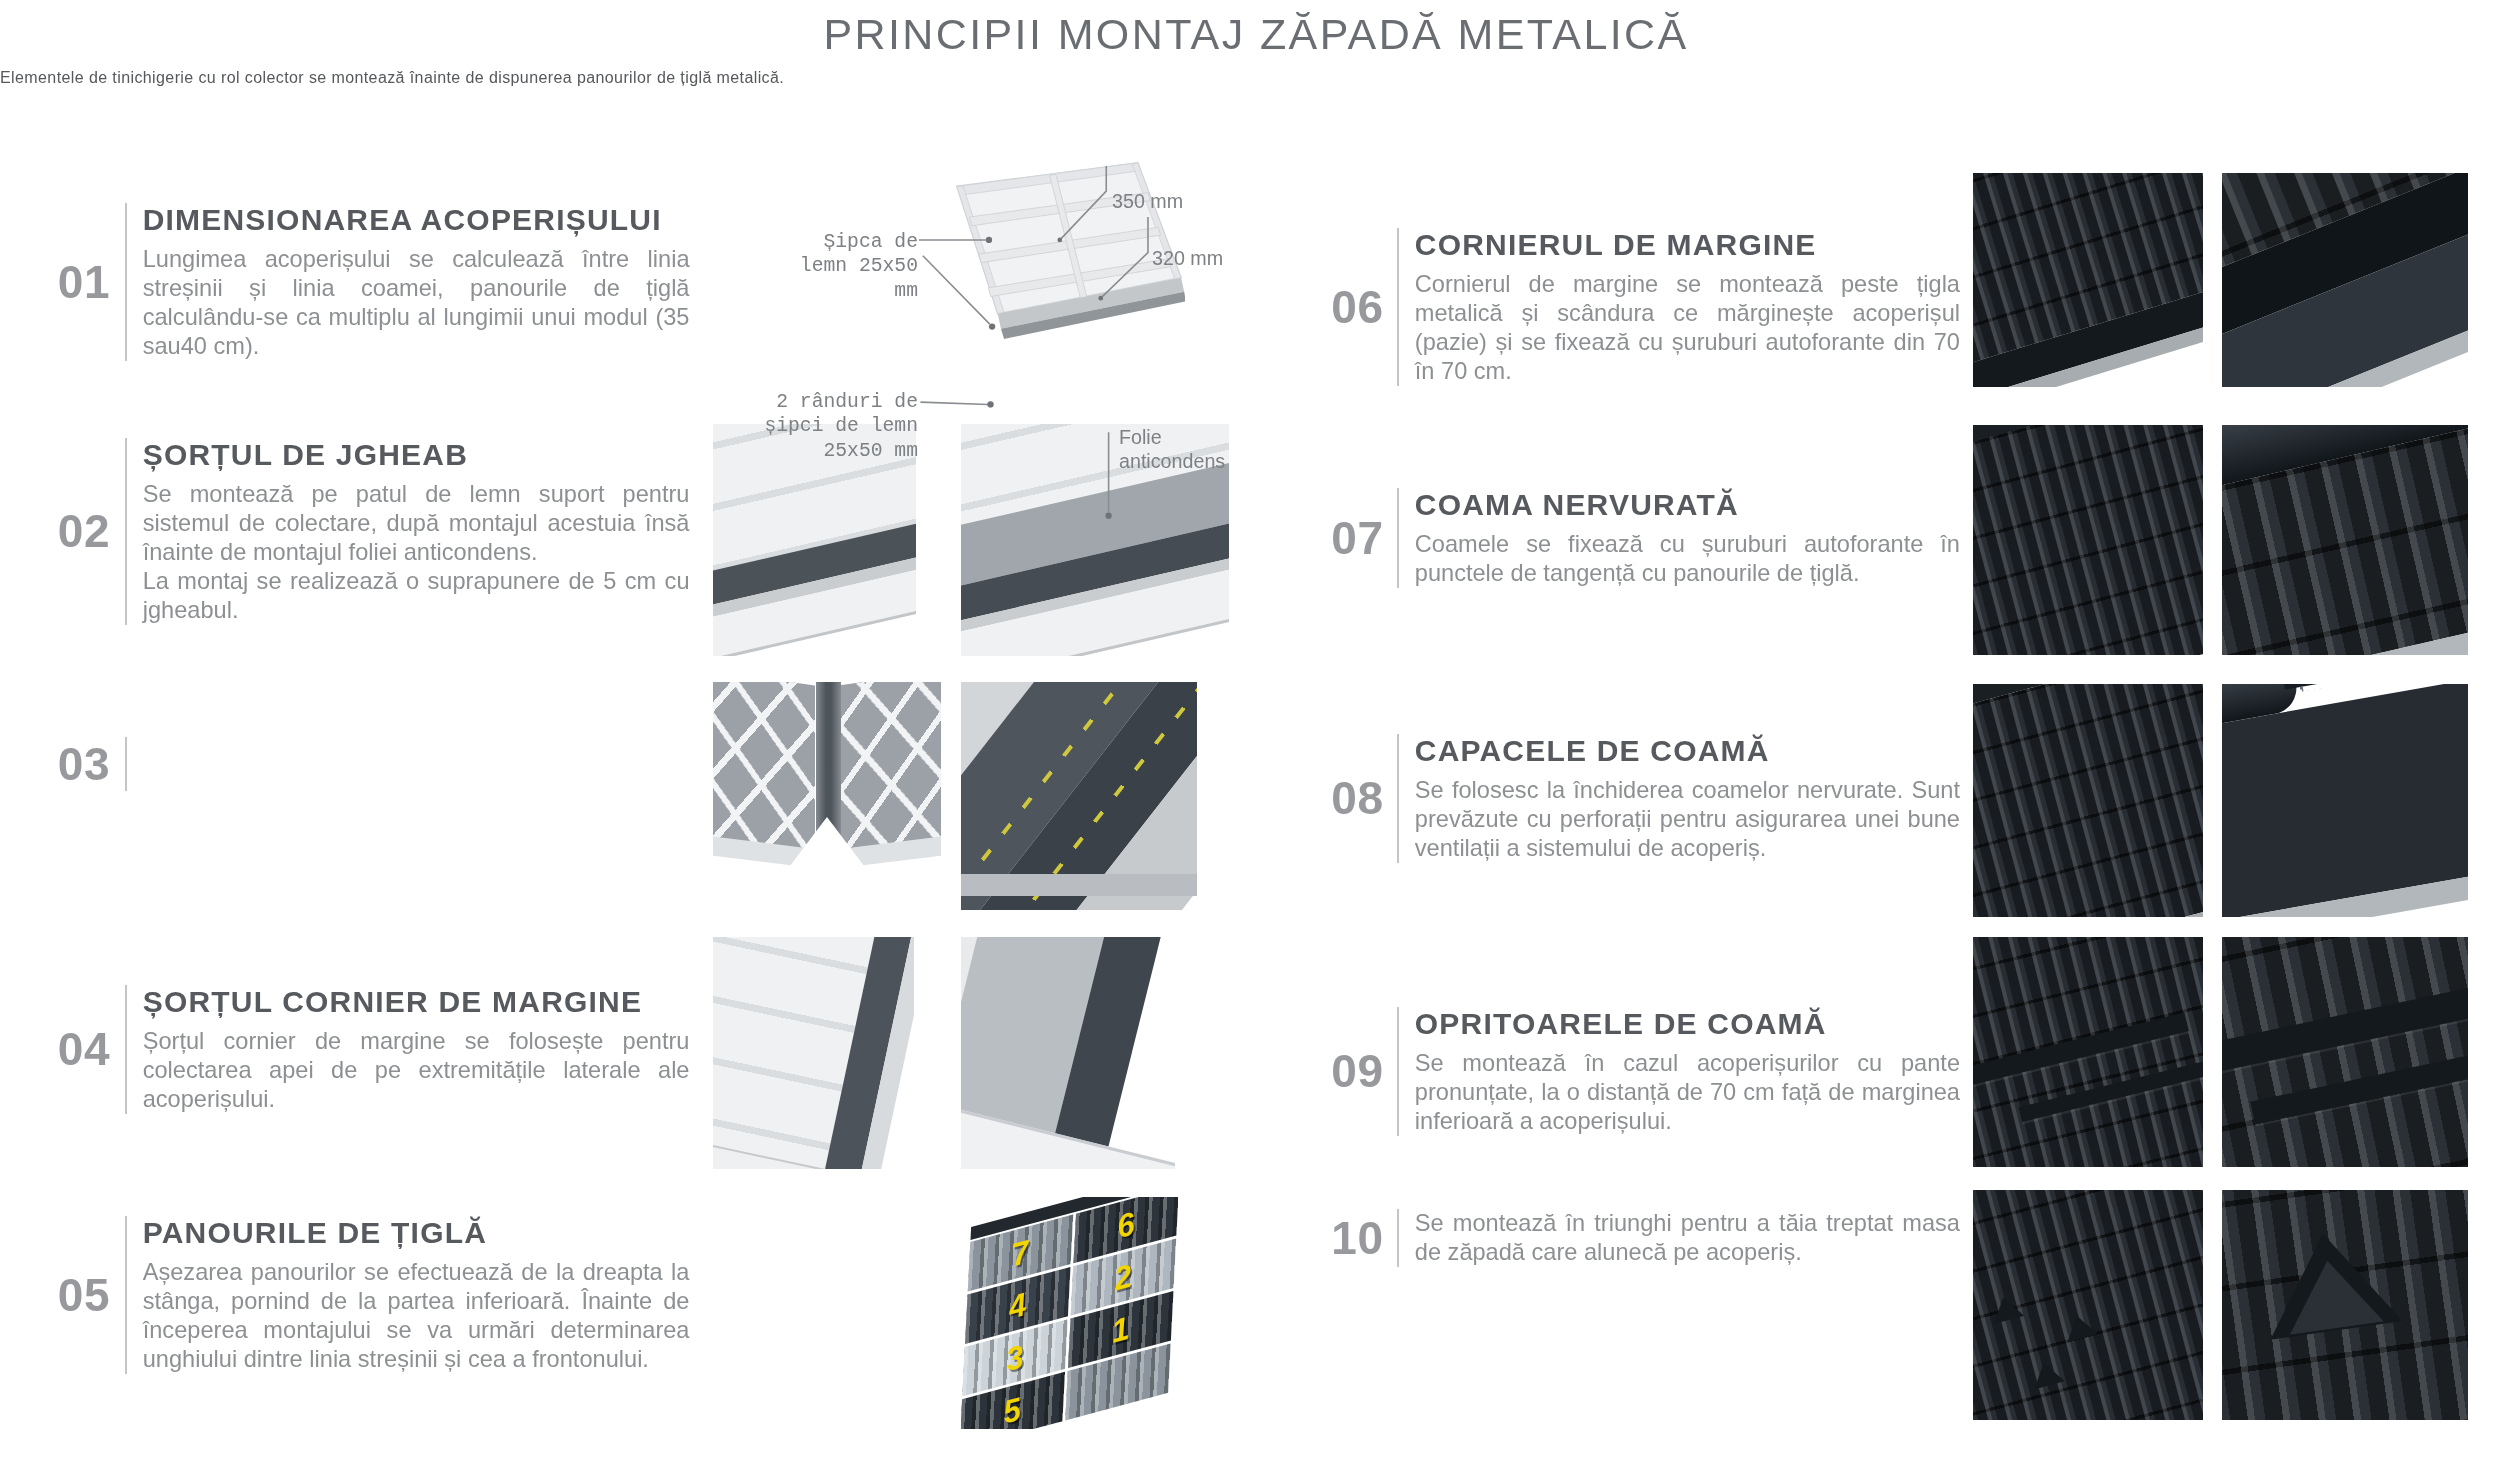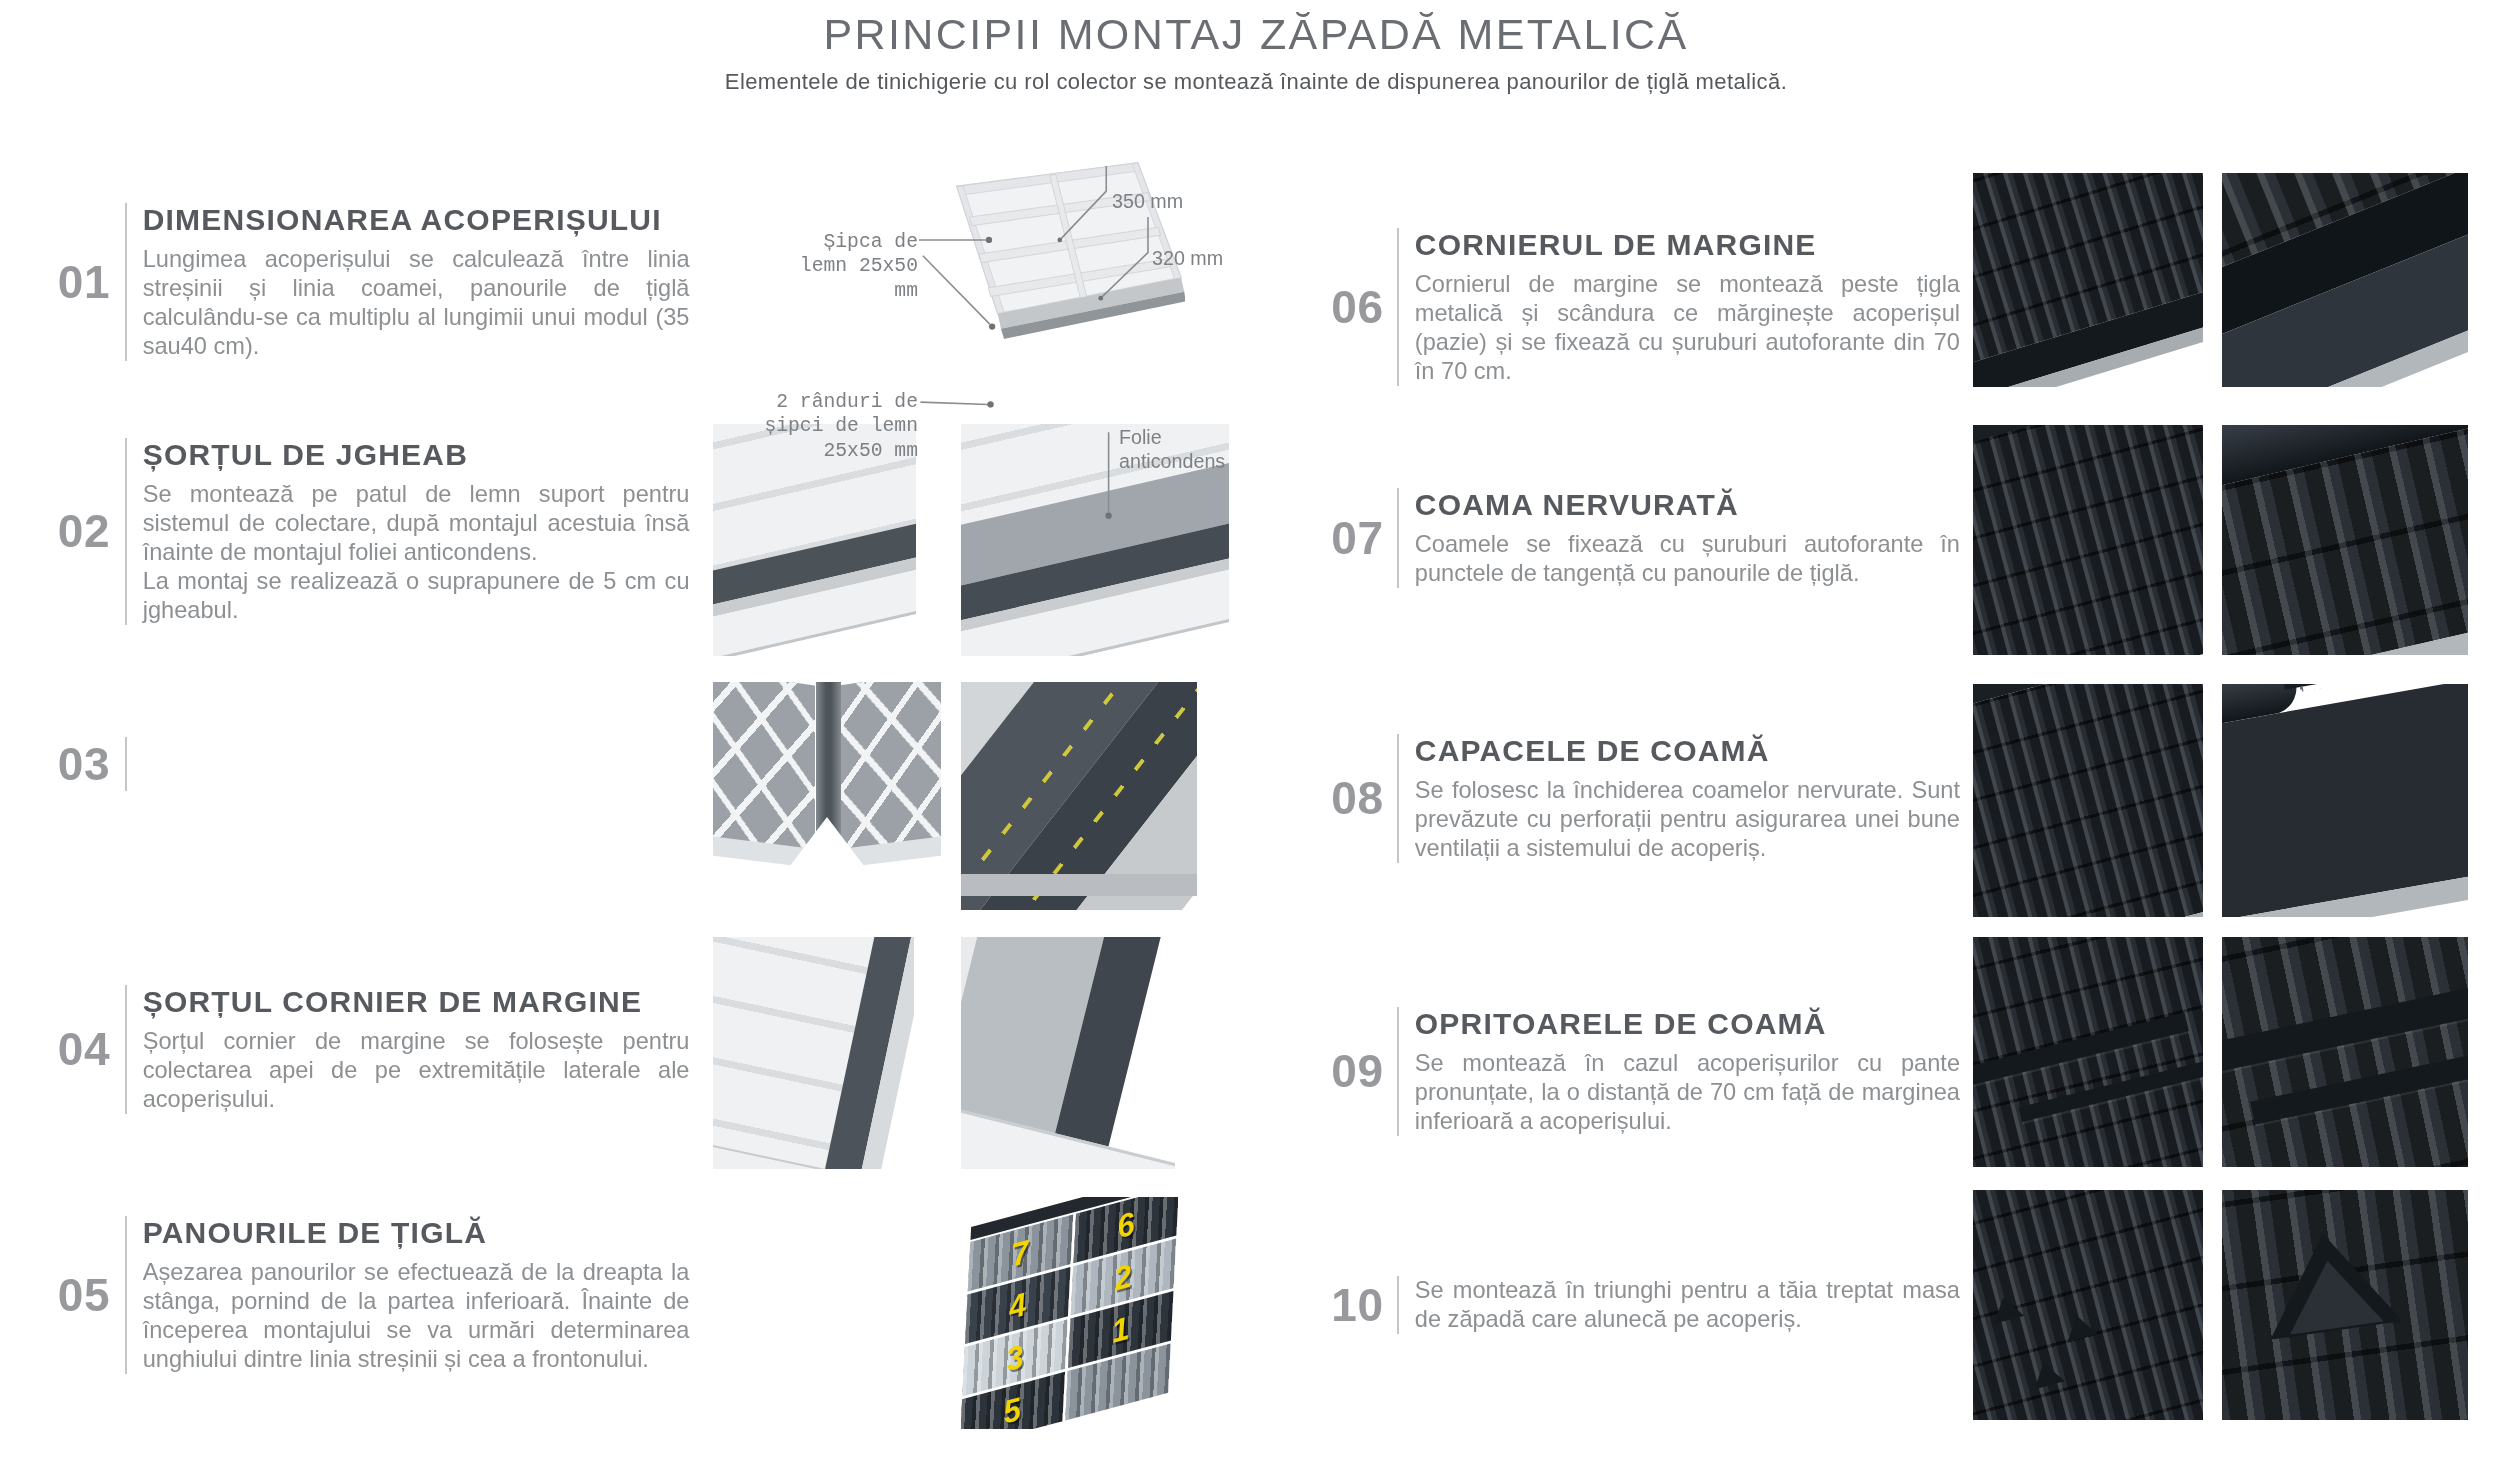--- a/index.html
+++ b/index.html
@@ -1,21 +1,21 @@
 <!DOCTYPE html>
 <html style="font-size:12.6px"><head>
 <meta charset="utf-8">
 <style>
   html,body{margin:0;padding:0;background:#fff;}
   .page{position:relative;width:2512px;height:1482px;background:#ffffff;overflow:hidden;
         font-family:"Liberation Sans",sans-serif;}
   
   .title{position:absolute;left:0;right:0;top:9.5px;text-align:center;font-size:43px;
          letter-spacing:2.4px;color:#6a6e73;font-weight:400;}
-  .subtitle{position:absolute;left:0;right:0;top:69px;text-align:center;font-size:22px;
+  .subtitle{position:absolute;left:0;right:0;top:69px;text-align:left;font-size:16px;
             letter-spacing:0.4px;color:#55585c;}
   
   .section{position:absolute;display:flex;align-items:stretch;}
   .sec-l{left:31.5px;width:658px;}
   .sec-r{left:1330px;width:630px;}
   .num{font-weight:700;color:#97999d;text-align:right;align-self:center;font-size:46px;letter-spacing:0.8px;}
   .sec-l .num{width:79px;padding-right:14px;flex:none;}
   .sec-r .num{width:54px;padding-right:12.6px;flex:none;}
   .rule{width:2.4px;background:#c3c5c7;flex:none;}
   .sc{padding-left:15.8px;flex:1;}
@@ -129,21 +129,21 @@
     </div>
   </div>
   <div class="section sec-r" style="top:1007px">
     <div class="num">09</div>
     <div class="rule"></div>
     <div class="sc">
       <h2>OPRITOARELE DE COAMĂ</h2>
       <p>Se montează în cazul acoperișurilor cu pante pronunțate, la o distanță de 70 cm față de marginea inferioară a acoperișului.</p>
     </div>
   </div>
-  <div class="section sec-r" style="top:1276px">
+  <div class="section sec-r" style="top:1209px">
     <div class="num">10</div>
     <div class="rule"></div>
     <div class="sc">
       <p>Se montează în triunghi pentru a tăia treptat masa de zăpadă care alunecă pe acoperiș.</p>
     </div>
   </div>
 
   <div class="fig" style="left:949px;top:158px;width:236px;height:244px">
     <svg viewBox="0 0 300 310" width="236" height="244">
       <polygon points="10,36 240,6 295,152 62,198" fill="#f1f2f4" stroke="#d3d6d9" stroke-width="2"></polygon>

